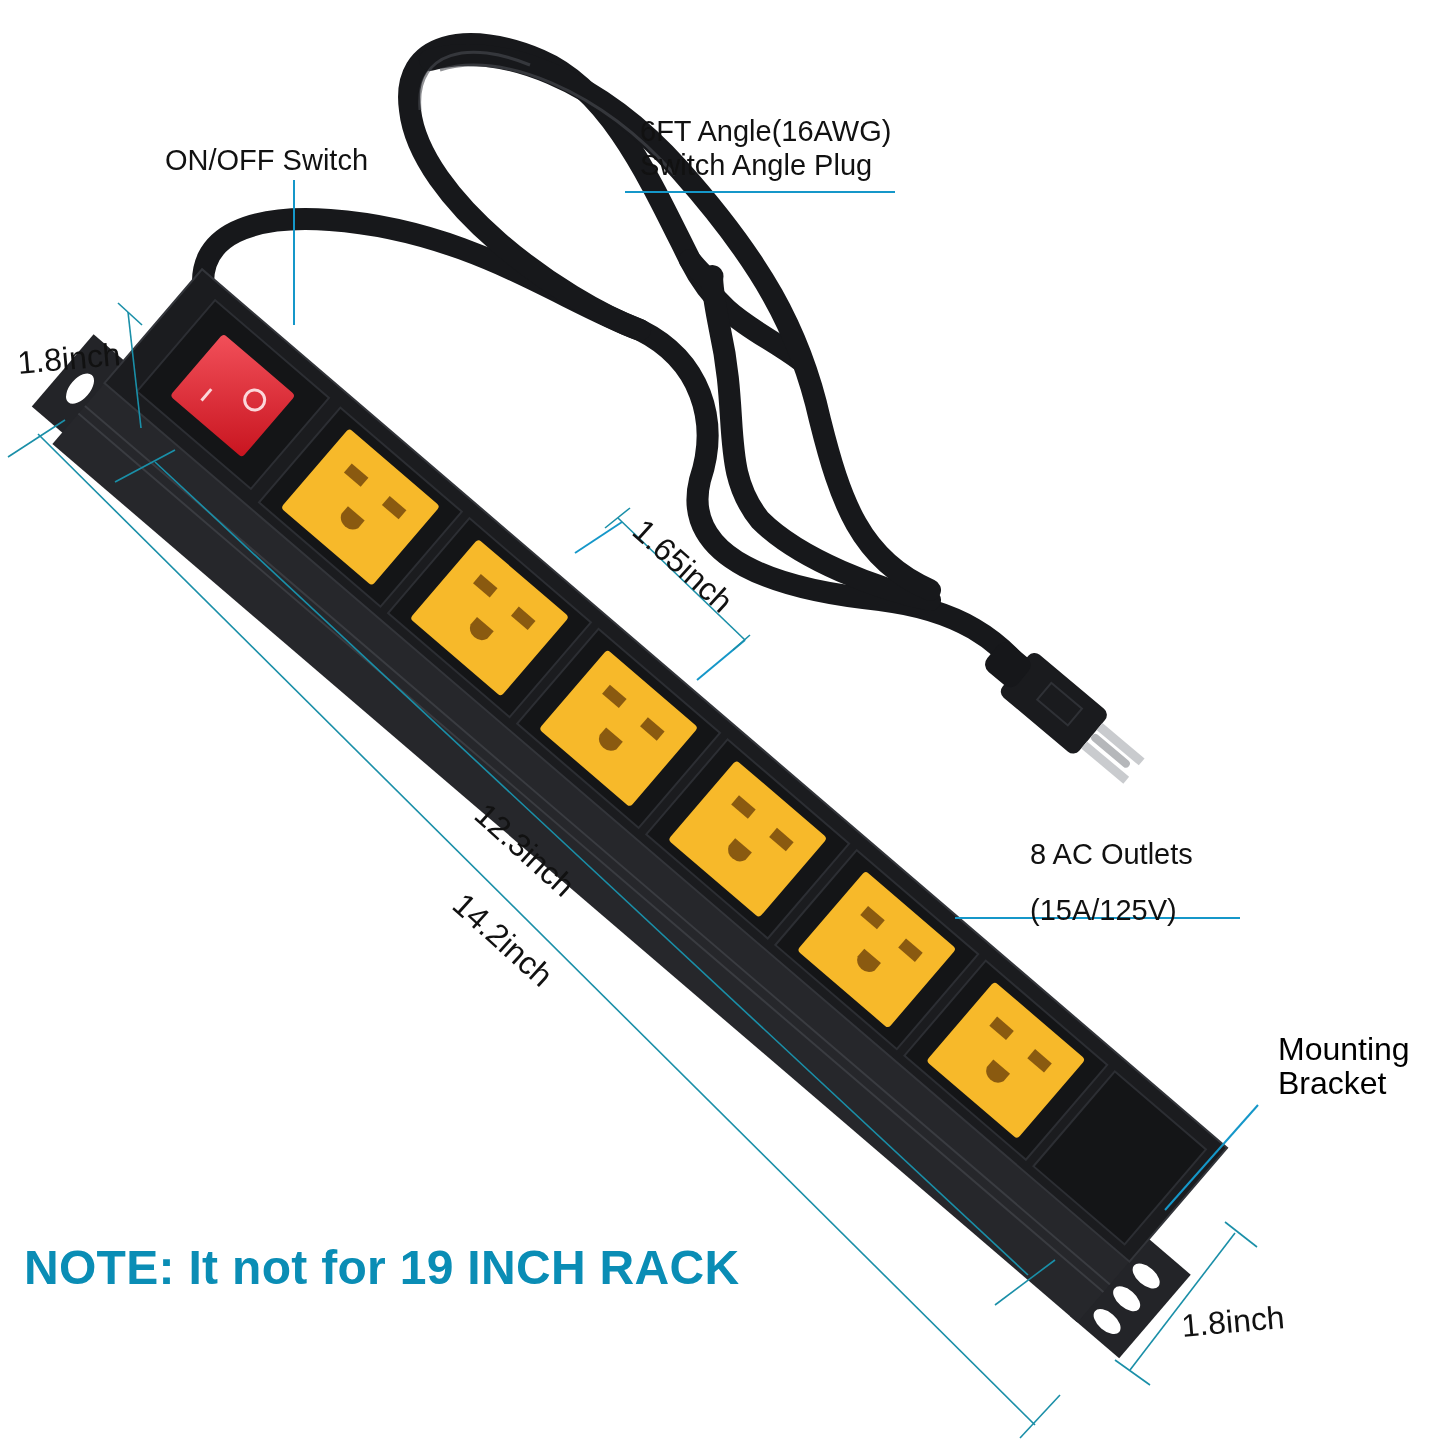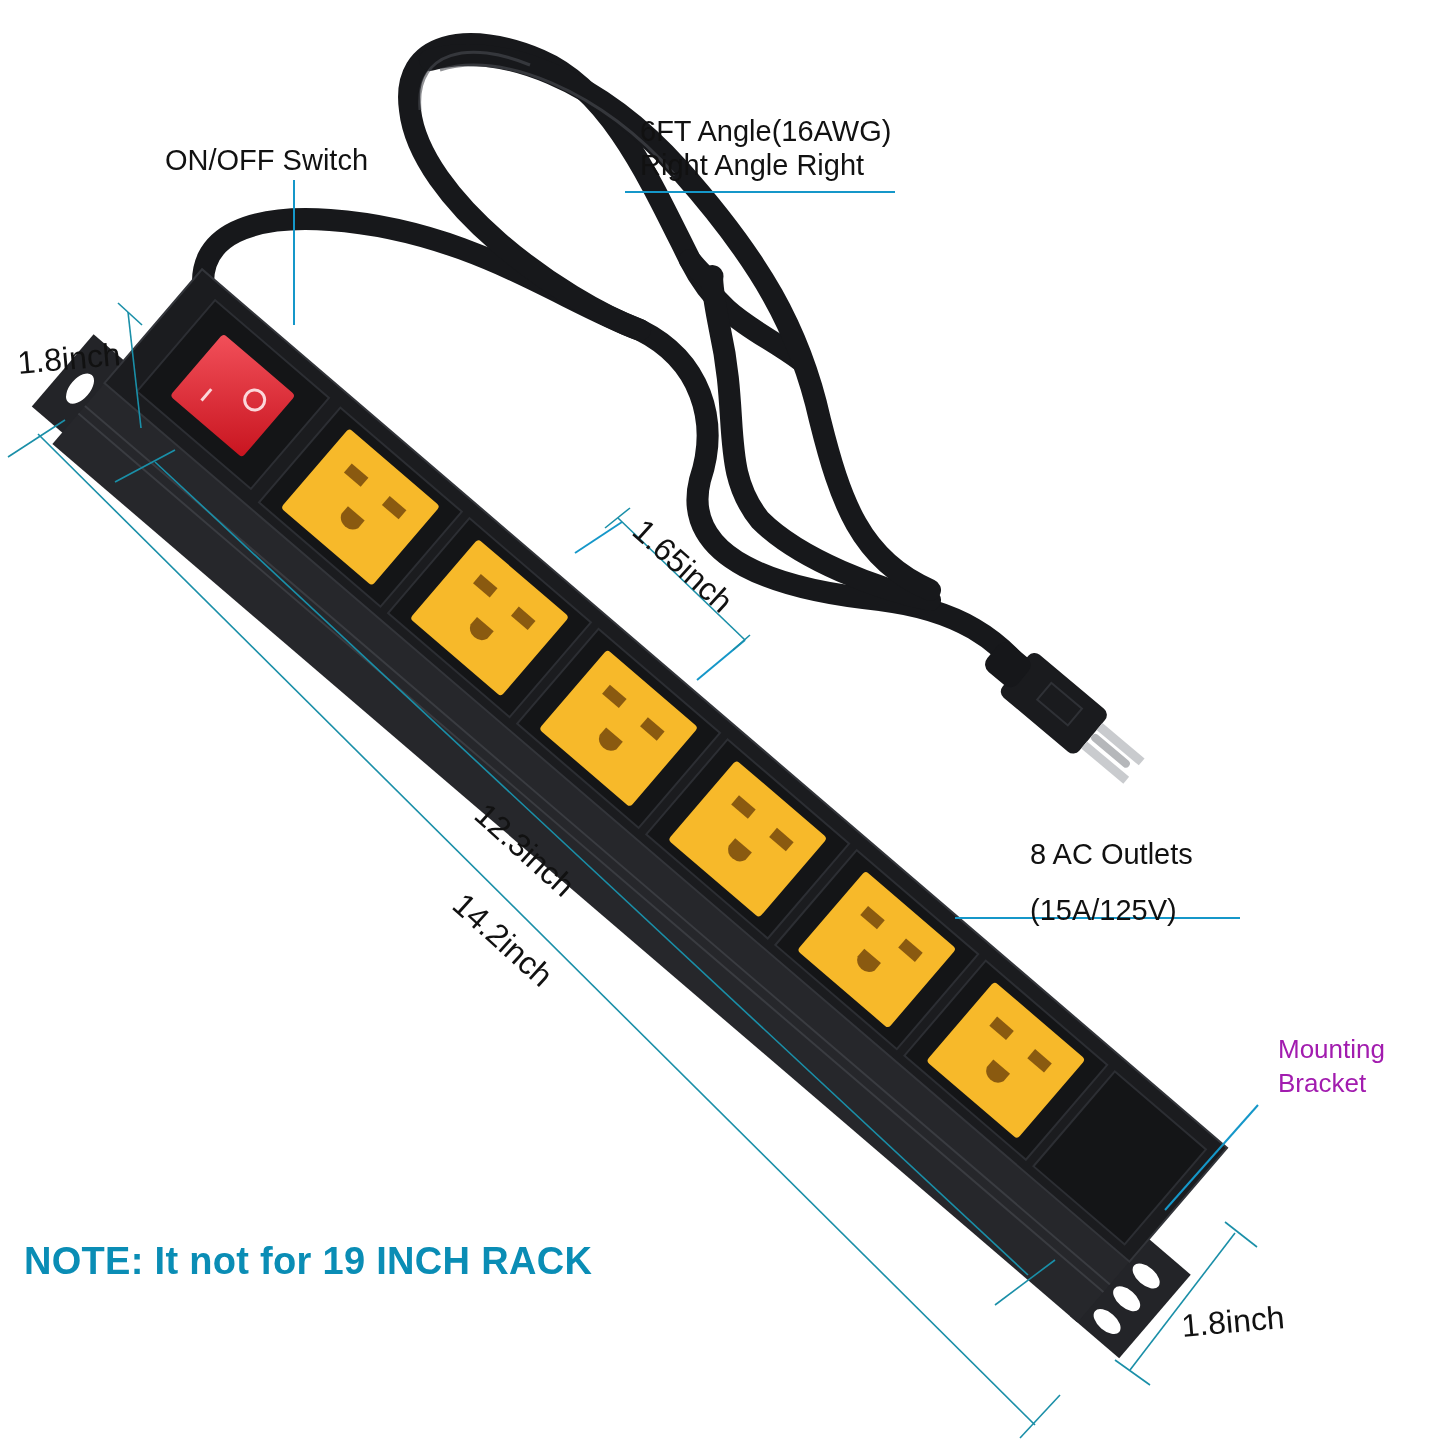--- a/index.html
+++ b/index.html
@@ -1,21 +1,21 @@
 <!DOCTYPE html>
 <html><head>
 <meta charset="utf-8">
 <style>
   html, body { margin:0; padding:0; background:#ffffff; }
   body { width:1445px; height:1445px; position:relative; overflow:hidden; font-family:"Liberation Sans", sans-serif; }
   #scene { position:absolute; left:0; top:0; width:1445px; height:1445px; }
   .lbl { position:absolute; color:#111; font-family:"Liberation Sans", sans-serif; font-size:29px; line-height:36px; white-space:nowrap; }
-  .lbl2 { position:absolute; color:#a21caf; font-family:"Liberation Sans", sans-serif; font-size:26px; line-height:34px; white-space:nowrap; }
+  .lbl2 { position:absolute; color:#000000; font-family:"Liberation Sans", sans-serif; font-size:32px; line-height:34px; white-space:nowrap; }
   .dim { position:absolute; color:#111; font-family:"Liberation Sans", sans-serif; font-size:32px; white-space:nowrap; transform-origin:0 0; }
-  .note { position:absolute; left:24px; top:1240px; color:#0a8db5; font-family:"Liberation Sans", sans-serif; font-weight:bold; font-size:38px; letter-spacing:0.3px; white-space:nowrap; }
+  .note { position:absolute; left:24px; top:1240px; color:#0a8db5; font-family:"Liberation Sans", sans-serif; font-weight:bold; font-size:48px; letter-spacing:0.3px; white-space:nowrap; }
 </style>
 </head>
 <body>
 
 <svg id="scene" viewBox="0 0 1445 1445" xmlns="http://www.w3.org/2000/svg">
   <defs>
     <linearGradient id="cordG" x1="0" y1="0" x2="1" y2="1">
       <stop offset="0" stop-color="#2a2b2f"></stop>
       <stop offset="1" stop-color="#0e0f11"></stop>
     </linearGradient>
@@ -143,21 +143,21 @@
     <line x1="1020" y1="1438" x2="1060" y2="1395"></line>
 
     <line x1="1235" y1="1233" x2="1130" y2="1370"></line>
     <line x1="1225" y1="1222" x2="1257" y2="1247"></line>
     <line x1="1115" y1="1360" x2="1150" y2="1385"></line>
   </g>
 </svg>
 
 <div class="lbl" style="left:165px; top:142px;">ON/OFF Switch</div>
 <div class="lbl" style="left:640px; top:113px;">6FT Angle(16AWG)</div>
-<div class="lbl" style="left:640px; top:147px;">Right Angle Right</div>
+<div class="lbl" style="left:640px; top:147px;">Switch Angle Plug</div>
 <div class="lbl" style="left:1030px; top:836px;">8 AC Outlets</div>
 <div class="lbl" style="left:1030px; top:876px;margin-top:16px;">(15A/125V)</div>
 <div class="lbl2" style="left:1278px; top:1032px;">Mounting</div>
 <div class="lbl2" style="left:1278px; top:1066px;">Bracket</div>
 
 <div class="dim" style="left:16px; top:345px; transform:rotate(-5deg);">1.8inch</div>
 <div class="dim" style="left:650px; top:512px; transform:rotate(42deg);">1.65inch</div>
 <div class="dim" style="left:492px; top:796px; transform:rotate(42deg);">12.3inch</div>
 <div class="dim" style="left:470px; top:886px; transform:rotate(42deg);">14.2inch</div>
 <div class="dim" style="left:1180px; top:1308px; transform:rotate(-5deg);">1.8inch</div>

